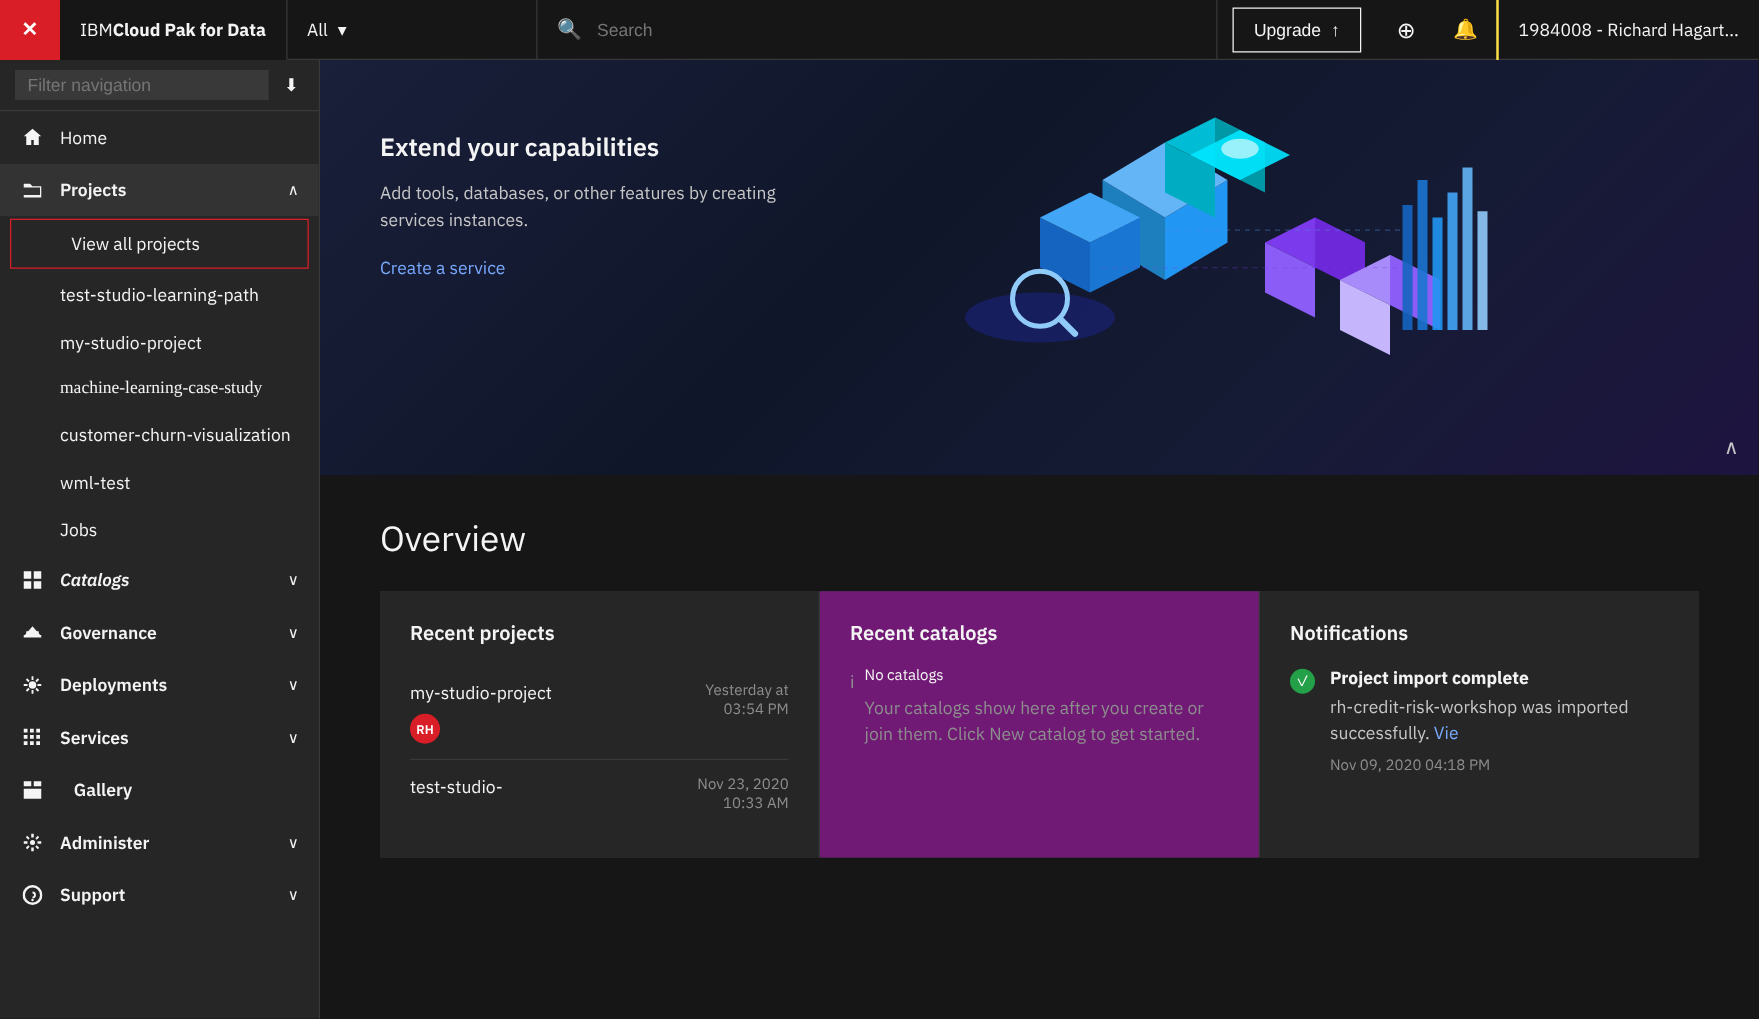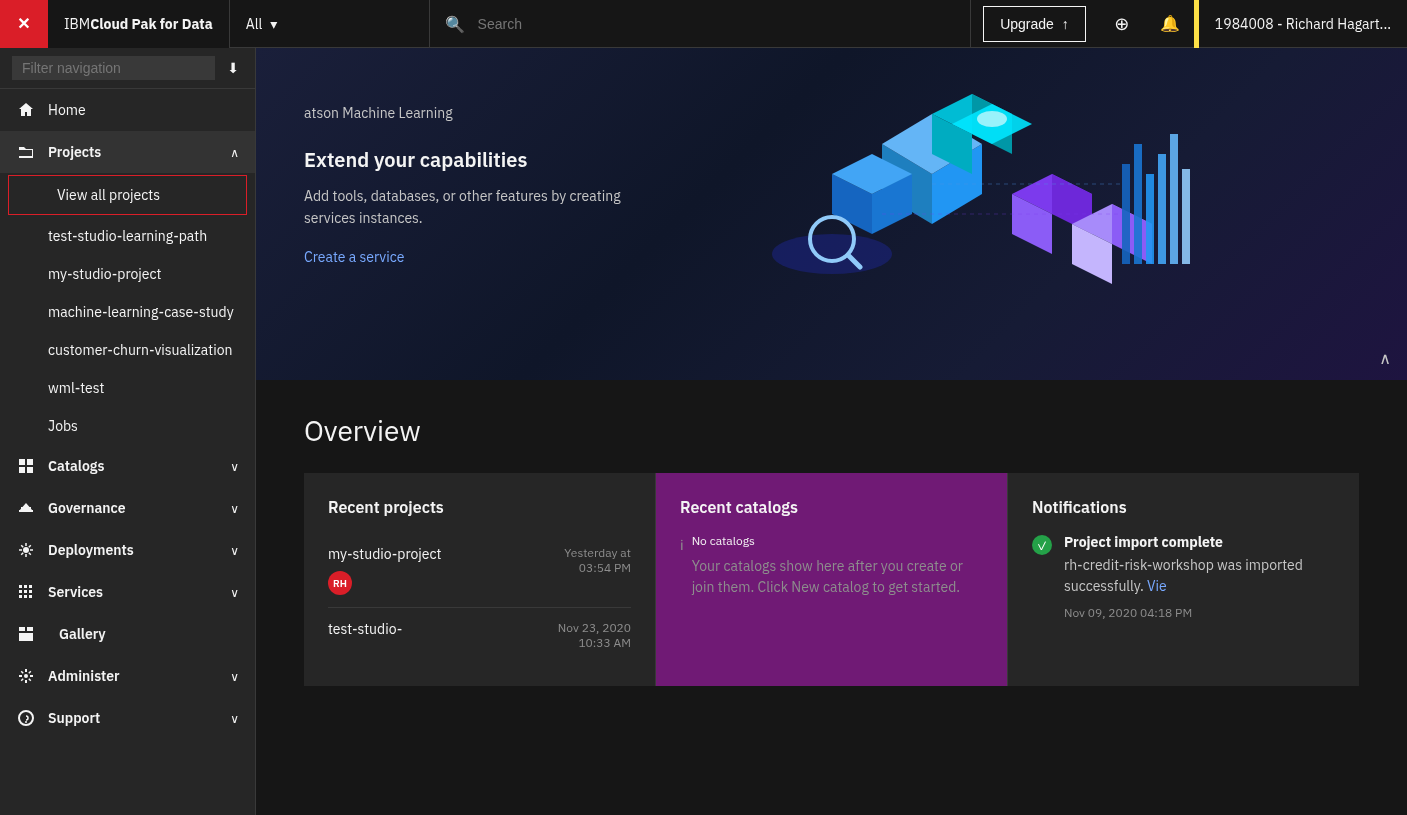--- a/index.html
+++ b/index.html
@@ -27,21 +27,21 @@
   <button style="display:flex;align-items:center;gap:8px;padding:0 16px;height:36px;border:1px solid #f4f4f4;background:transparent;color:#f4f4f4;font-size:14px;cursor:pointer;margin:0 12px;flex-shrink:0;">
     <span>Upgrade</span>
     <span>↑</span>
   </button>
   <button style="width:48px;height:48px;display:flex;align-items:center;justify-content:center;background:transparent;border:none;color:#f4f4f4;cursor:pointer;font-size:18px;">
     <span>⊕</span>
   </button>
   <button style="width:48px;height:48px;display:flex;align-items:center;justify-content:center;background:transparent;border:none;color:#f4f4f4;cursor:pointer;font-size:16px;">
     <span>🔔</span>
   </button>
-  <div style="display:flex;align-items:center;padding:0 16px;height:48px;border-left:5px solid #fde047;color:#f4f4f4;font-size:14px;cursor:pointer;white-space:nowrap;overflow:hidden;max-width:220px;">
+  <div style="display:flex;align-items:center;padding:0 16px;height:48px;border-left:2px solid #fde047;color:#f4f4f4;font-size:14px;cursor:pointer;white-space:nowrap;overflow:hidden;max-width:220px;">
     <span>1984008 - Richard Hagart...</span>
   </div>
 </nav>
 
 <div style="display:flex;flex:1;overflow:hidden;">
 
   <aside style="width:256px;background:#262626;flex-shrink:0;display:flex;flex-direction:column;overflow-y:auto;overflow-x:hidden;border-right:1px solid #393939;">
 
     <div style="display:flex;align-items:center;padding:8px 12px;gap:8px;border-bottom:1px solid #393939;">
       <input style="flex: 1 1 0%; background: rgb(57, 57, 57); border: none; outline: none; color: rgb(244, 244, 244); font-size: 14px; padding: 6px 10px; height: 24px;" placeholder="Filter navigation">
@@ -71,21 +71,21 @@
 
     <div style="display:flex;align-items:center;padding:10px 16px 10px 48px;cursor:pointer;color:#f4f4f4;font-size:14px;border:1px solid #da1e28;margin:2px 8px;">
       <span>View all projects</span>
     </div>
     <div style="display:flex;align-items:center;padding:10px 16px 10px 48px;cursor:pointer;color:#f4f4f4;font-size:14px;">
       <span>test-studio-learning-path</span>
     </div>
     <div style="display:flex;align-items:center;padding:10px 16px 10px 48px;cursor:pointer;color:#f4f4f4;font-size:14px;">
       <span>my-studio-project</span>
     </div>
-    <div style="display:flex;align-items:center;padding:10px 4px 10px 48px;cursor:pointer;color:#f4f4f4;font-size:14px;">
+    <div style="display:flex;align-items:center;padding:10px 4px 10px 48px;cursor:pointer;color:#f4f4f4;font-size:14px;font-family:Liberation Serif, serif;">
       <span>machine-learning-case-study</span>
     </div>
     <div style="display:flex;align-items:center;padding:10px 16px 10px 48px;cursor:pointer;color:#f4f4f4;font-size:14px;">
       <span>customer-churn-visualization</span>
     </div>
     <div style="display:flex;align-items:center;padding:10px 16px 10px 48px;cursor:pointer;color:#f4f4f4;font-size:14px;">
       <span>wml-test</span>
     </div>
     <div style="display:flex;align-items:center;padding:10px 16px 10px 48px;cursor:pointer;color:#f4f4f4;font-size:14px;">
       <span>Jobs</span>
@@ -93,21 +93,21 @@
 
     <div style="display:flex;align-items:center;padding:12px 16px;cursor:pointer;color:#f4f4f4;font-size:14px;gap:12px;">
       <span style="font-size:16px;width:20px;display:flex;align-items:center;justify-content:center;">
         <svg width="16" height="16" viewBox="0 0 16 16" fill="currentColor">
             <rect x="1" y="1" width="6" height="6"></rect>
             <rect x="9" y="1" width="6" height="6"></rect>
             <rect x="1" y="9" width="6" height="6"></rect>
             <rect x="9" y="9" width="6" height="6"></rect>
           </svg>
       </span>
-      <span style="flex:1;font-weight:600;">Catalogs</span>
+      <span style="flex:1;font-weight:600;font-style:italic;">Catalogs</span>
       <span style="font-size:12px;">∨</span>
     </div>
 
     <div style="display:flex;align-items:center;padding:12px 16px;cursor:pointer;color:#f4f4f4;font-size:14px;gap:12px;">
       <span style="font-size:16px;width:20px;display:flex;align-items:center;justify-content:center;">
         <svg width="16" height="16" viewBox="0 0 16 16" fill="currentColor">
             <rect x="1" y="10" width="14" height="2"></rect>
             <rect x="3" y="7" width="2" height="3"></rect>
             <rect x="7" y="5" width="2" height="5"></rect>
             <rect x="11" y="7" width="2" height="3"></rect>
@@ -181,21 +181,20 @@
       <span style="flex:1;font-weight:600;">Support</span>
       <span style="font-size:12px;">∨</span>
     </div>
   </aside>
 
   <main style="flex:1;overflow-y:auto;overflow-x:hidden;display:flex;flex-direction:column;">
 
     <div style="background:linear-gradient(135deg,#1a1f3a 0%,#0f1629 40%,#161b35 70%,#1e1440 100%);min-height:290px;position:relative;overflow:hidden;flex-shrink:0;display:flex;align-items:stretch;">
       <div style="padding:36px 48px;display:flex;align-items:flex-start;flex:1;gap:0;">
         <div style="flex:1;max-width:320px;padding-top:20px;">
-          <div style="color:#c6c6c6;font-size:14px;margin-bottom:24px;">atson Machine Learning</div>
           <h2 style="color:#f4f4f4;font-size:20px;font-weight:600;margin-bottom:12px;">Extend your capabilities</h2>
           <p style="color:#c6c6c6;font-size:14px;line-height:1.6;margin-bottom:16px;">Add tools, databases, or other features by creating services instances.</p>
           <a style="color:#78a9ff;font-size:14px;text-decoration:none;cursor:pointer;">Create a service</a>
         </div>
 
         <div style="flex:1;display:flex;align-items:center;justify-content:center;min-height:240px;">
           <svg width="520" height="260" viewBox="0 0 520 260">
 
             <defs>
               <radialGradient id="glow1" cx="50%" cy="50%" r="50%">

